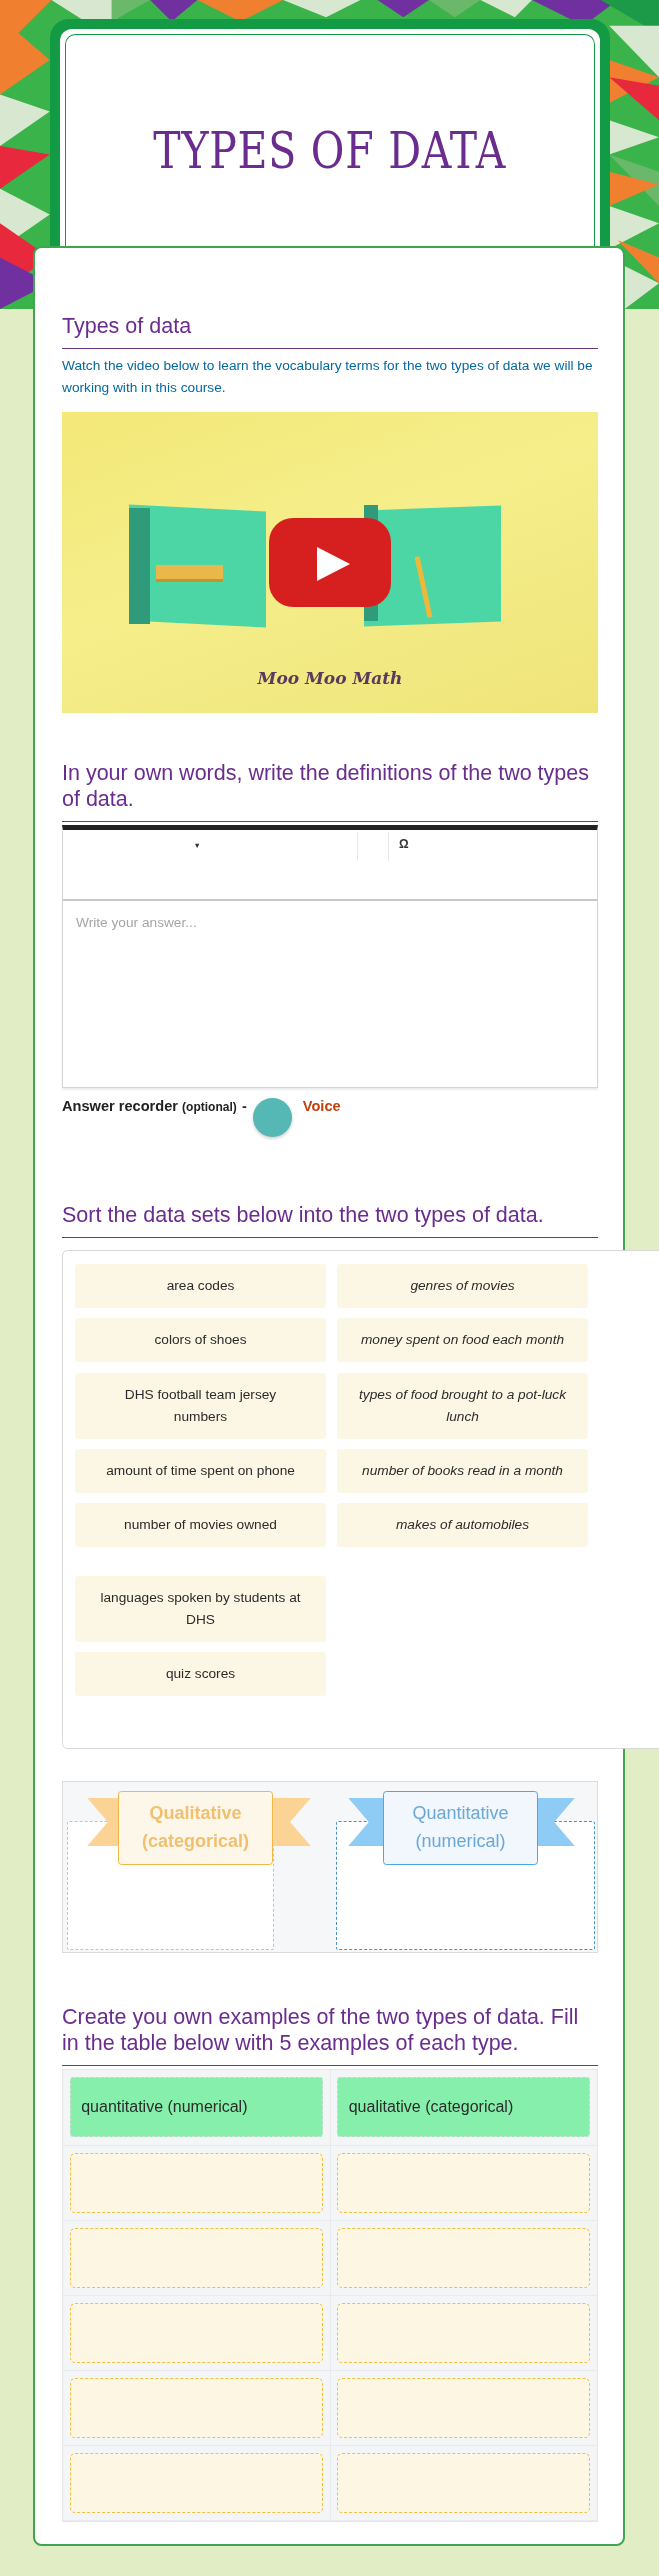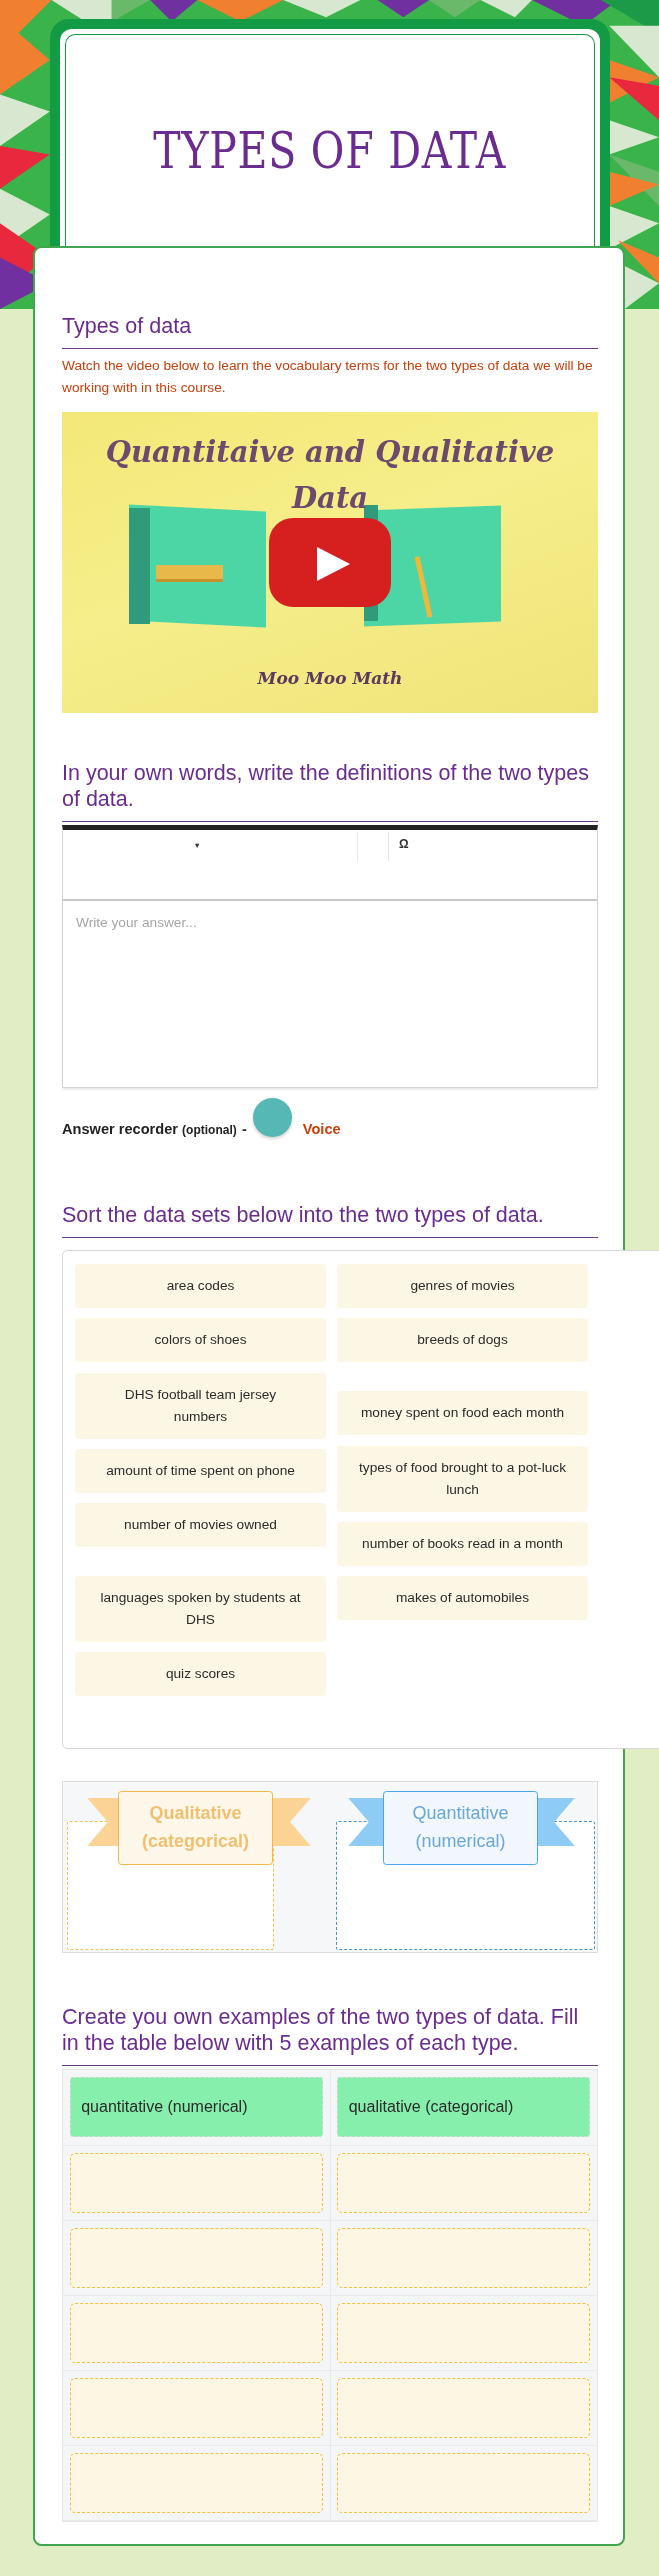--- a/index.html
+++ b/index.html
@@ -43,21 +43,21 @@
     position: absolute; left: 33px; top: 246px; width: 592px; height: 2300px;
     background: #fff; border: 2.6px solid #3fa64f; border-radius: 8.6px;
   }
   .content { position: absolute; left: 27px; width: 536px; }
 
   h2.sec-title {
     font-family: "Liberation Sans", sans-serif; font-weight: normal;
     font-size: 21.5px; color: #6a2c8e; line-height: 26px;
     padding-bottom: 8.6px; border-bottom: 1.7px solid #6a3a80;
   }
-  .sec-desc { font-size: 13.7px; line-height: 22px; color: #c2410c; margin-top: 6.9px; }
+  .sec-desc { font-size: 13.7px; line-height: 22px; color: #0369a1; margin-top: 6.9px; }
 
   
   .video {
     position: absolute; top: 164px; left: 0; width: 536px; height: 301px;
     background: linear-gradient(160deg, #f3e878 0%, #f5ee8a 45%, #efe47a 100%);
     overflow: hidden;
   }
   .video-title {
     position: absolute; left: 0; right: 0; top: 17px; text-align: center;
     font-family: "DejaVu Serif", serif; font-style: italic; font-weight: bold;
@@ -96,35 +96,35 @@
   .editor-area {
     height: 187px; border: 0.9px solid #d5d5d5; border-top: none; background: #fff;
     box-shadow: 0 1.7px 1.7px rgba(0,0,0,0.08);
     padding: 13.7px 13px;
   }
   .editor-area textarea {
     width: 100%; height: 100%; border: none; outline: none; resize: none;
     font-family: "Liberation Sans", sans-serif; font-size: 13.7px; color: #333; background: transparent;
   }
   .editor-area textarea::placeholder { color: #a5a5a5; }
-  .recorder { position: absolute; top: 1099px; left: 0; display: flex; align-items: flex-end; height: 39px; }
+  .recorder { position: absolute; top: 1099px; left: 0; display: flex; align-items: flex-start; height: 39px; }
   .recorder-label { font-size: 14.6px; font-weight: bold; color: #222; }
   .recorder-label small { font-size: 12px; font-weight: bold; }
   .recorder-dash { font-size: 14.6px; font-weight: bold; margin-left: 5.2px; }
   .voice-btn { width: 39px; height: 39px; border-radius: 50%; background: #55b8b4; margin-left: 6px; box-shadow: 0 1.7px 3.4px rgba(0,0,0,0.2); }
   .voice-label { font-size: 14.6px; font-weight: bold; margin-left: 11px; color: #c2410c; }
 
   
   .sort-box {
     position: absolute; top: 1251px; left: 0; width: 628px; height: 499px;
     border: 0.9px solid #d8d8d8; border-radius: 5.2px; background: #fff;
   }
   .sort-col { position: absolute; top: 13px; width: 251px; }
   .sort-col.left { left: 12px; }
-  .sort-col.right { left: 274px; }
+  .sort-col.right { left: 274px; font-style: italic; }
   .sort-item {
     background: #fcf6e4; border-radius: 3.4px; text-align: center;
     font-size: 13.7px; line-height: 22px; color: #2b2b2b;
     padding: 11px 12px; margin-bottom: 10.3px;
   }
 
   
   .drop-panel {
     position: absolute; top: 1782px; left: 0; width: 536px; height: 172px;
     background: #f6f7f8; border: 0.9px solid #dcdcdc;
@@ -209,24 +209,20 @@
     <p class="sec-desc">Watch the video below to learn the vocabulary terms for the two types of data we will be working with in this course.</p>
   </div>
   <div class="content" style="top:0;">
     <div class="video">
       <div class="panel-left"></div>
       <div class="panel-left-fold"></div>
       <div class="panel-right"></div>
       <div class="panel-right-fold"></div>
       <div class="ruler"></div>
       <div class="pencil"></div>
-      <div class="video-title">
-        <div>Quantitaive and Qualitative</div>
-        <div>Data</div>
-      </div>
       <div class="play-btn"></div>
       <div class="video-credit">Moo Moo Math</div>
     </div>
   </div>
 
   <div class="content" style="top:512px;">
     <h2 class="sec-title">In your own words, write the definitions of the two types of data.</h2>
   </div>
   <div class="content" style="top:-249px;">
     <div class="editor">
@@ -257,21 +253,20 @@
         <div class="sort-item">area codes</div>
         <div class="sort-item">colors of shoes</div>
         <div class="sort-item" style="padding-left:34px;padding-right:34px;">DHS football team jersey numbers</div>
         <div class="sort-item" style="padding-left:31px;padding-right:31px;">amount of time spent on phone</div>
         <div class="sort-item" style="margin-bottom:29px;">number of movies owned</div>
         <div class="sort-item">languages spoken by students at DHS</div>
         <div class="sort-item">quiz scores</div>
       </div>
       <div class="sort-col right">
         <div class="sort-item">genres of movies</div>
-        <div class="sort-item" style="margin-bottom:29px;">breeds of dogs</div>
         <div class="sort-item" style="padding-left:20.6px;padding-right:20.6px;">money spent on food each month</div>
         <div class="sort-item">types of food brought to a pot-luck lunch</div>
         <div class="sort-item" style="padding-left:24px;padding-right:24px;">number of books read in a month</div>
         <div class="sort-item">makes of automobiles</div>
       </div>
     </div>
 
     <div class="drop-panel">
       <div class="drop-zone qual"></div>
       <div class="drop-zone quant" style="left:273px;width:259px;"></div>

